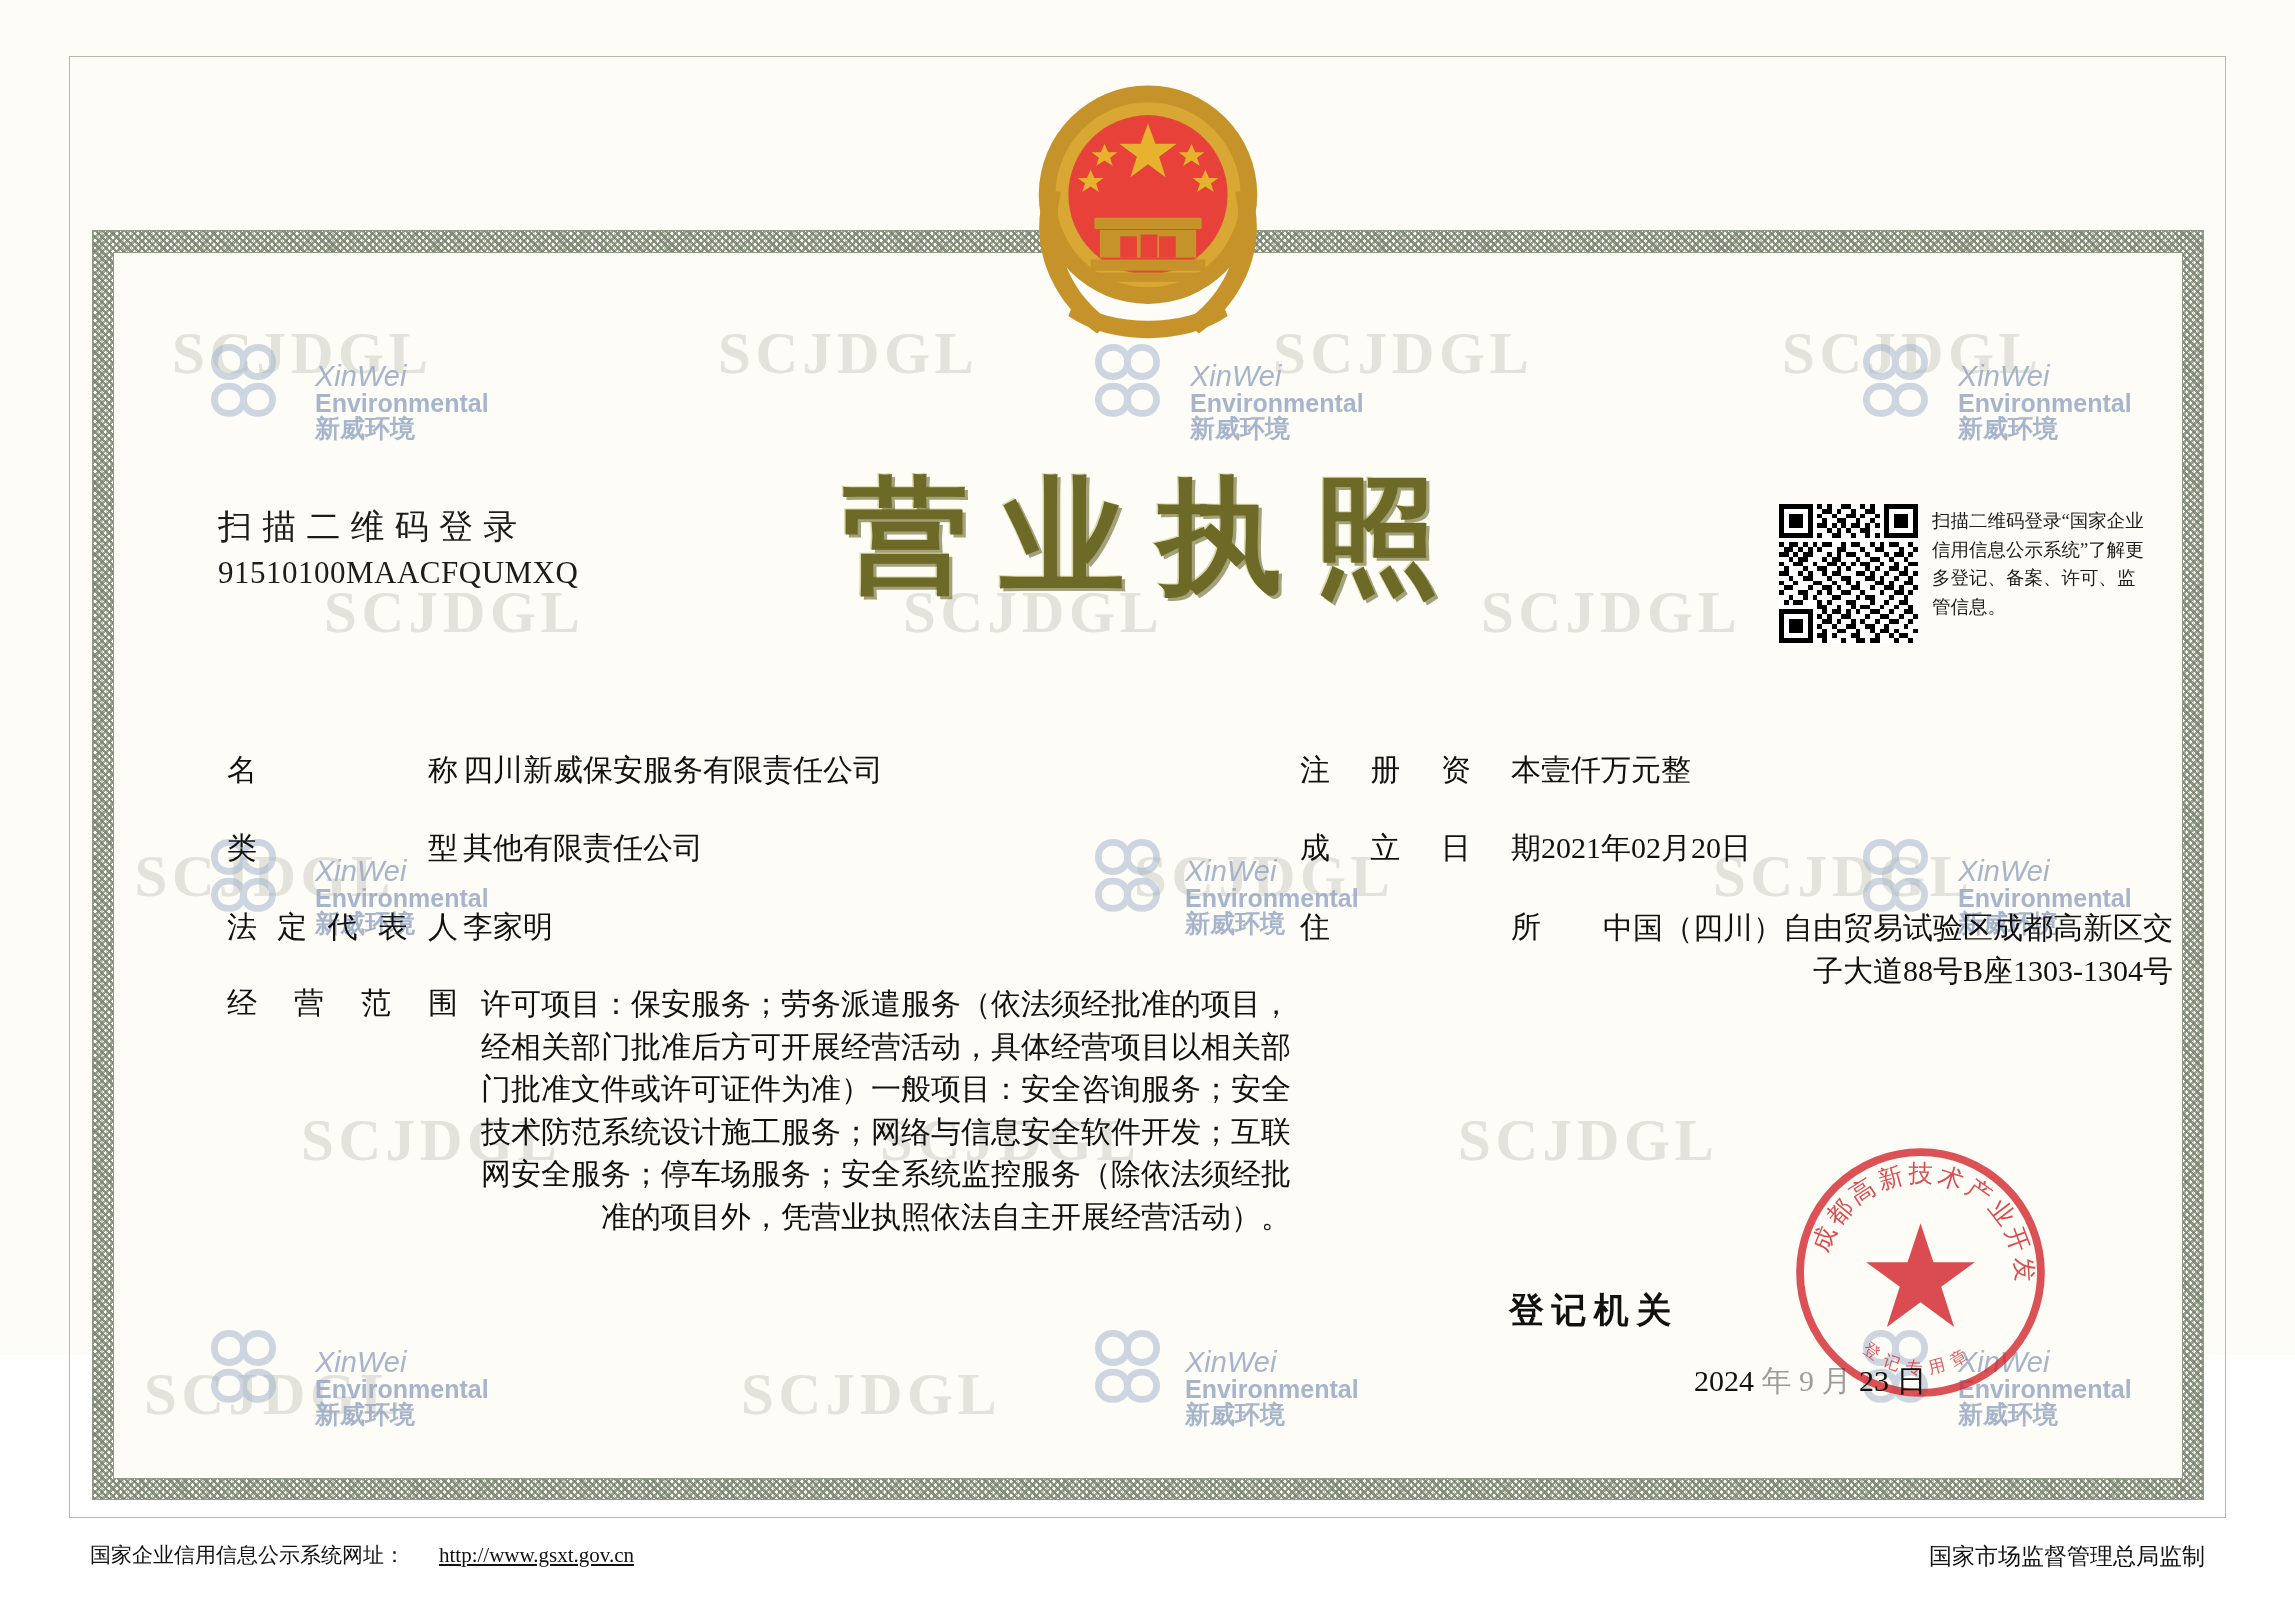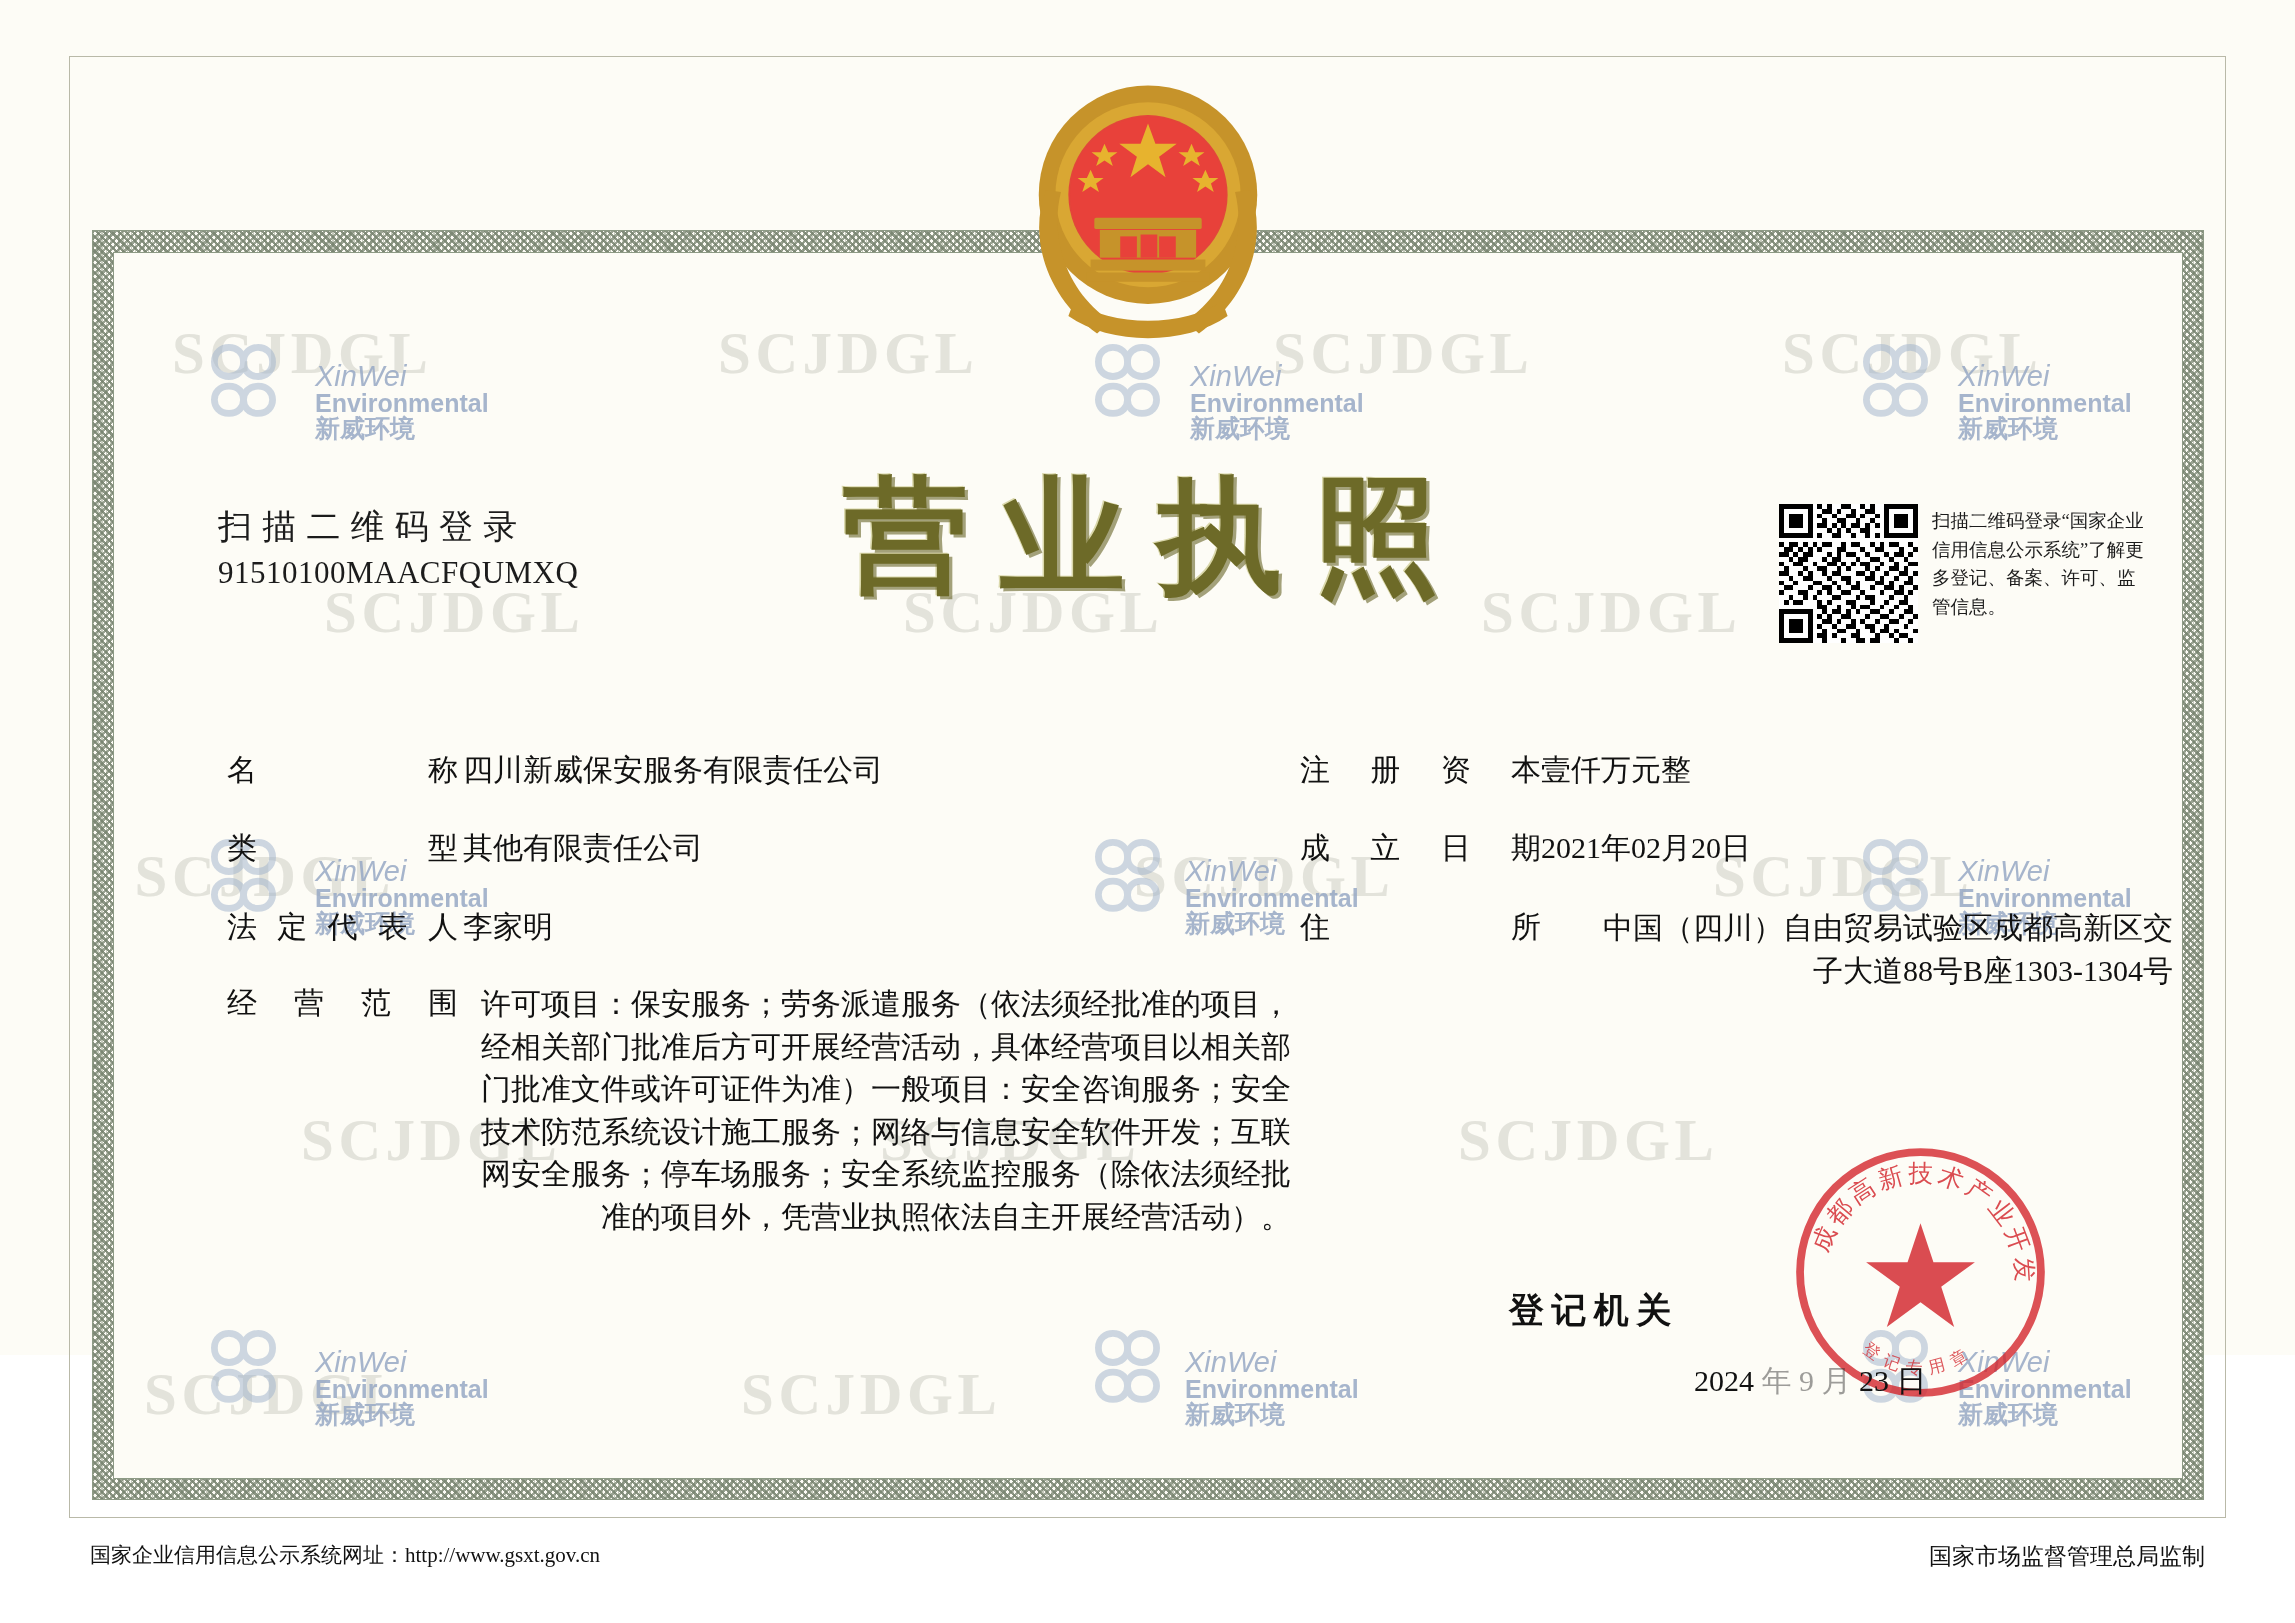--- a/index.html
+++ b/index.html
@@ -244,20 +244,22 @@
   
   .footer-left {
     position: absolute;
     left: 90px; top: 1541px;
     font-size: 21px;
     color: #111;
     white-space: nowrap;
   }
   .footer-left .url {
     font-family: "Liberation Serif", serif;
+    text-decoration: underline;
+    margin-left: 34px;
   }
   .footer-right {
     position: absolute;
     right: 90px; top: 1541px;
     font-size: 23px;
     color: #111;
     white-space: nowrap;
   }
 </style>
 </head>

